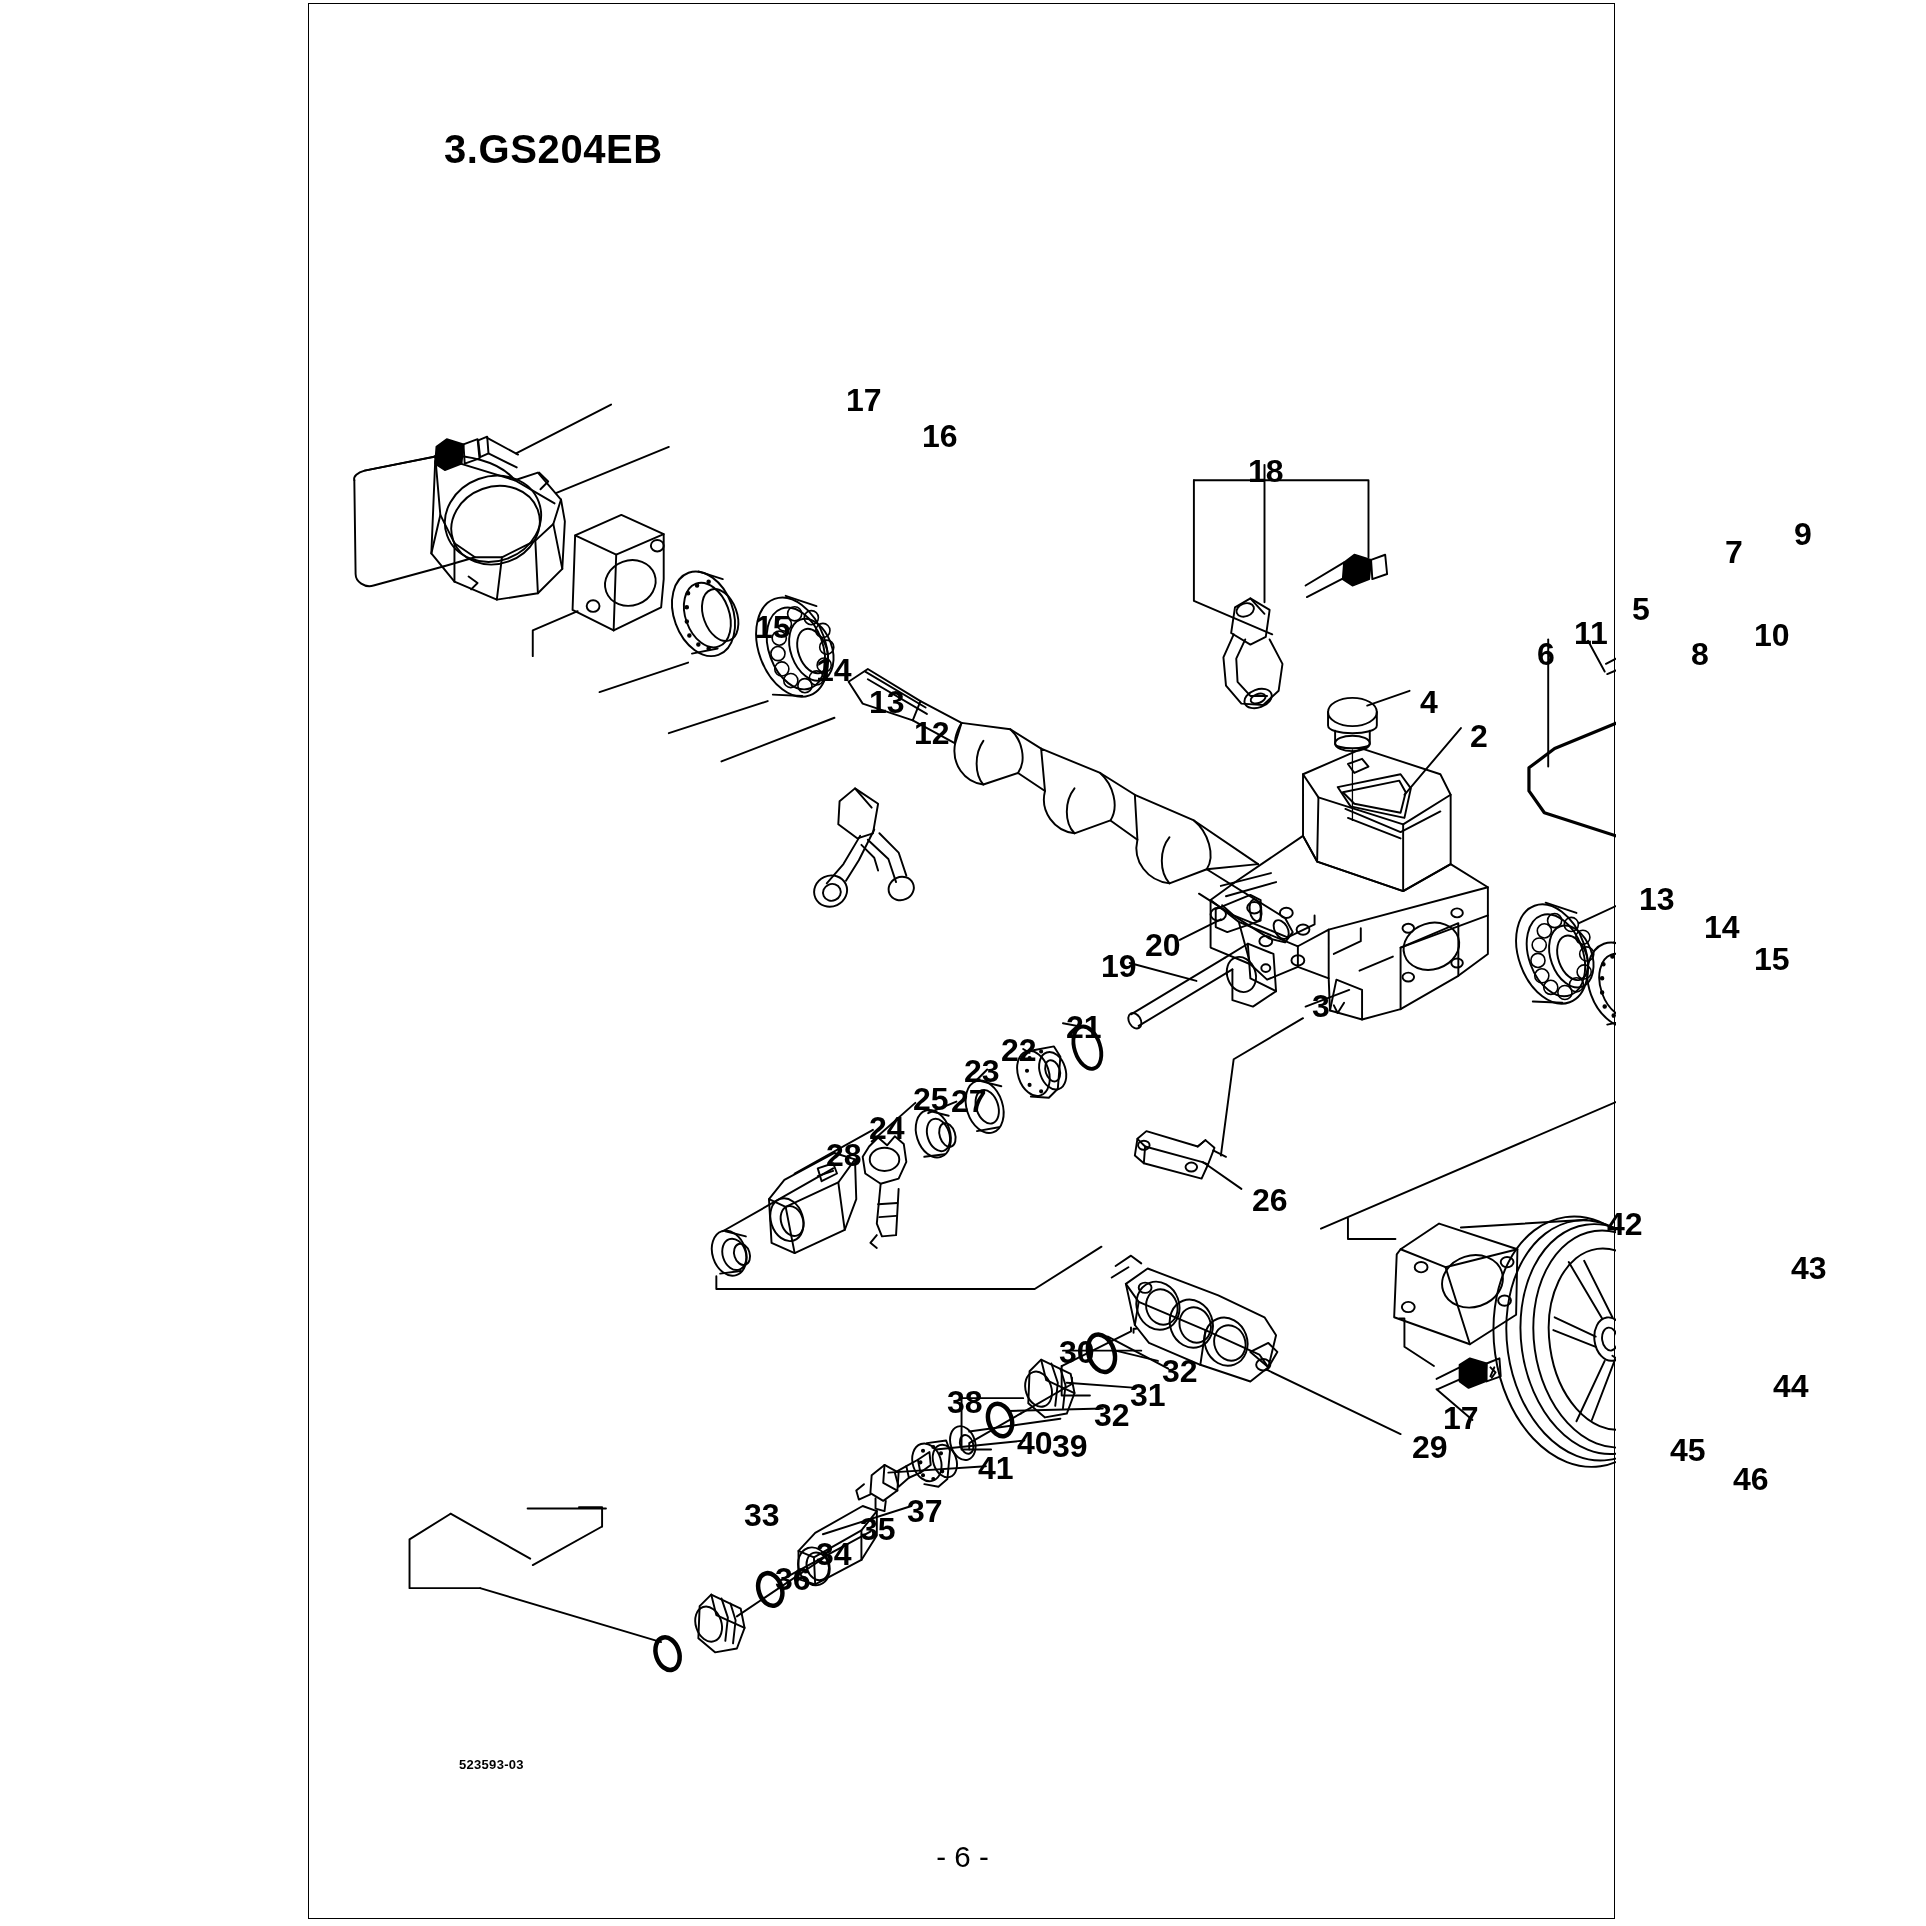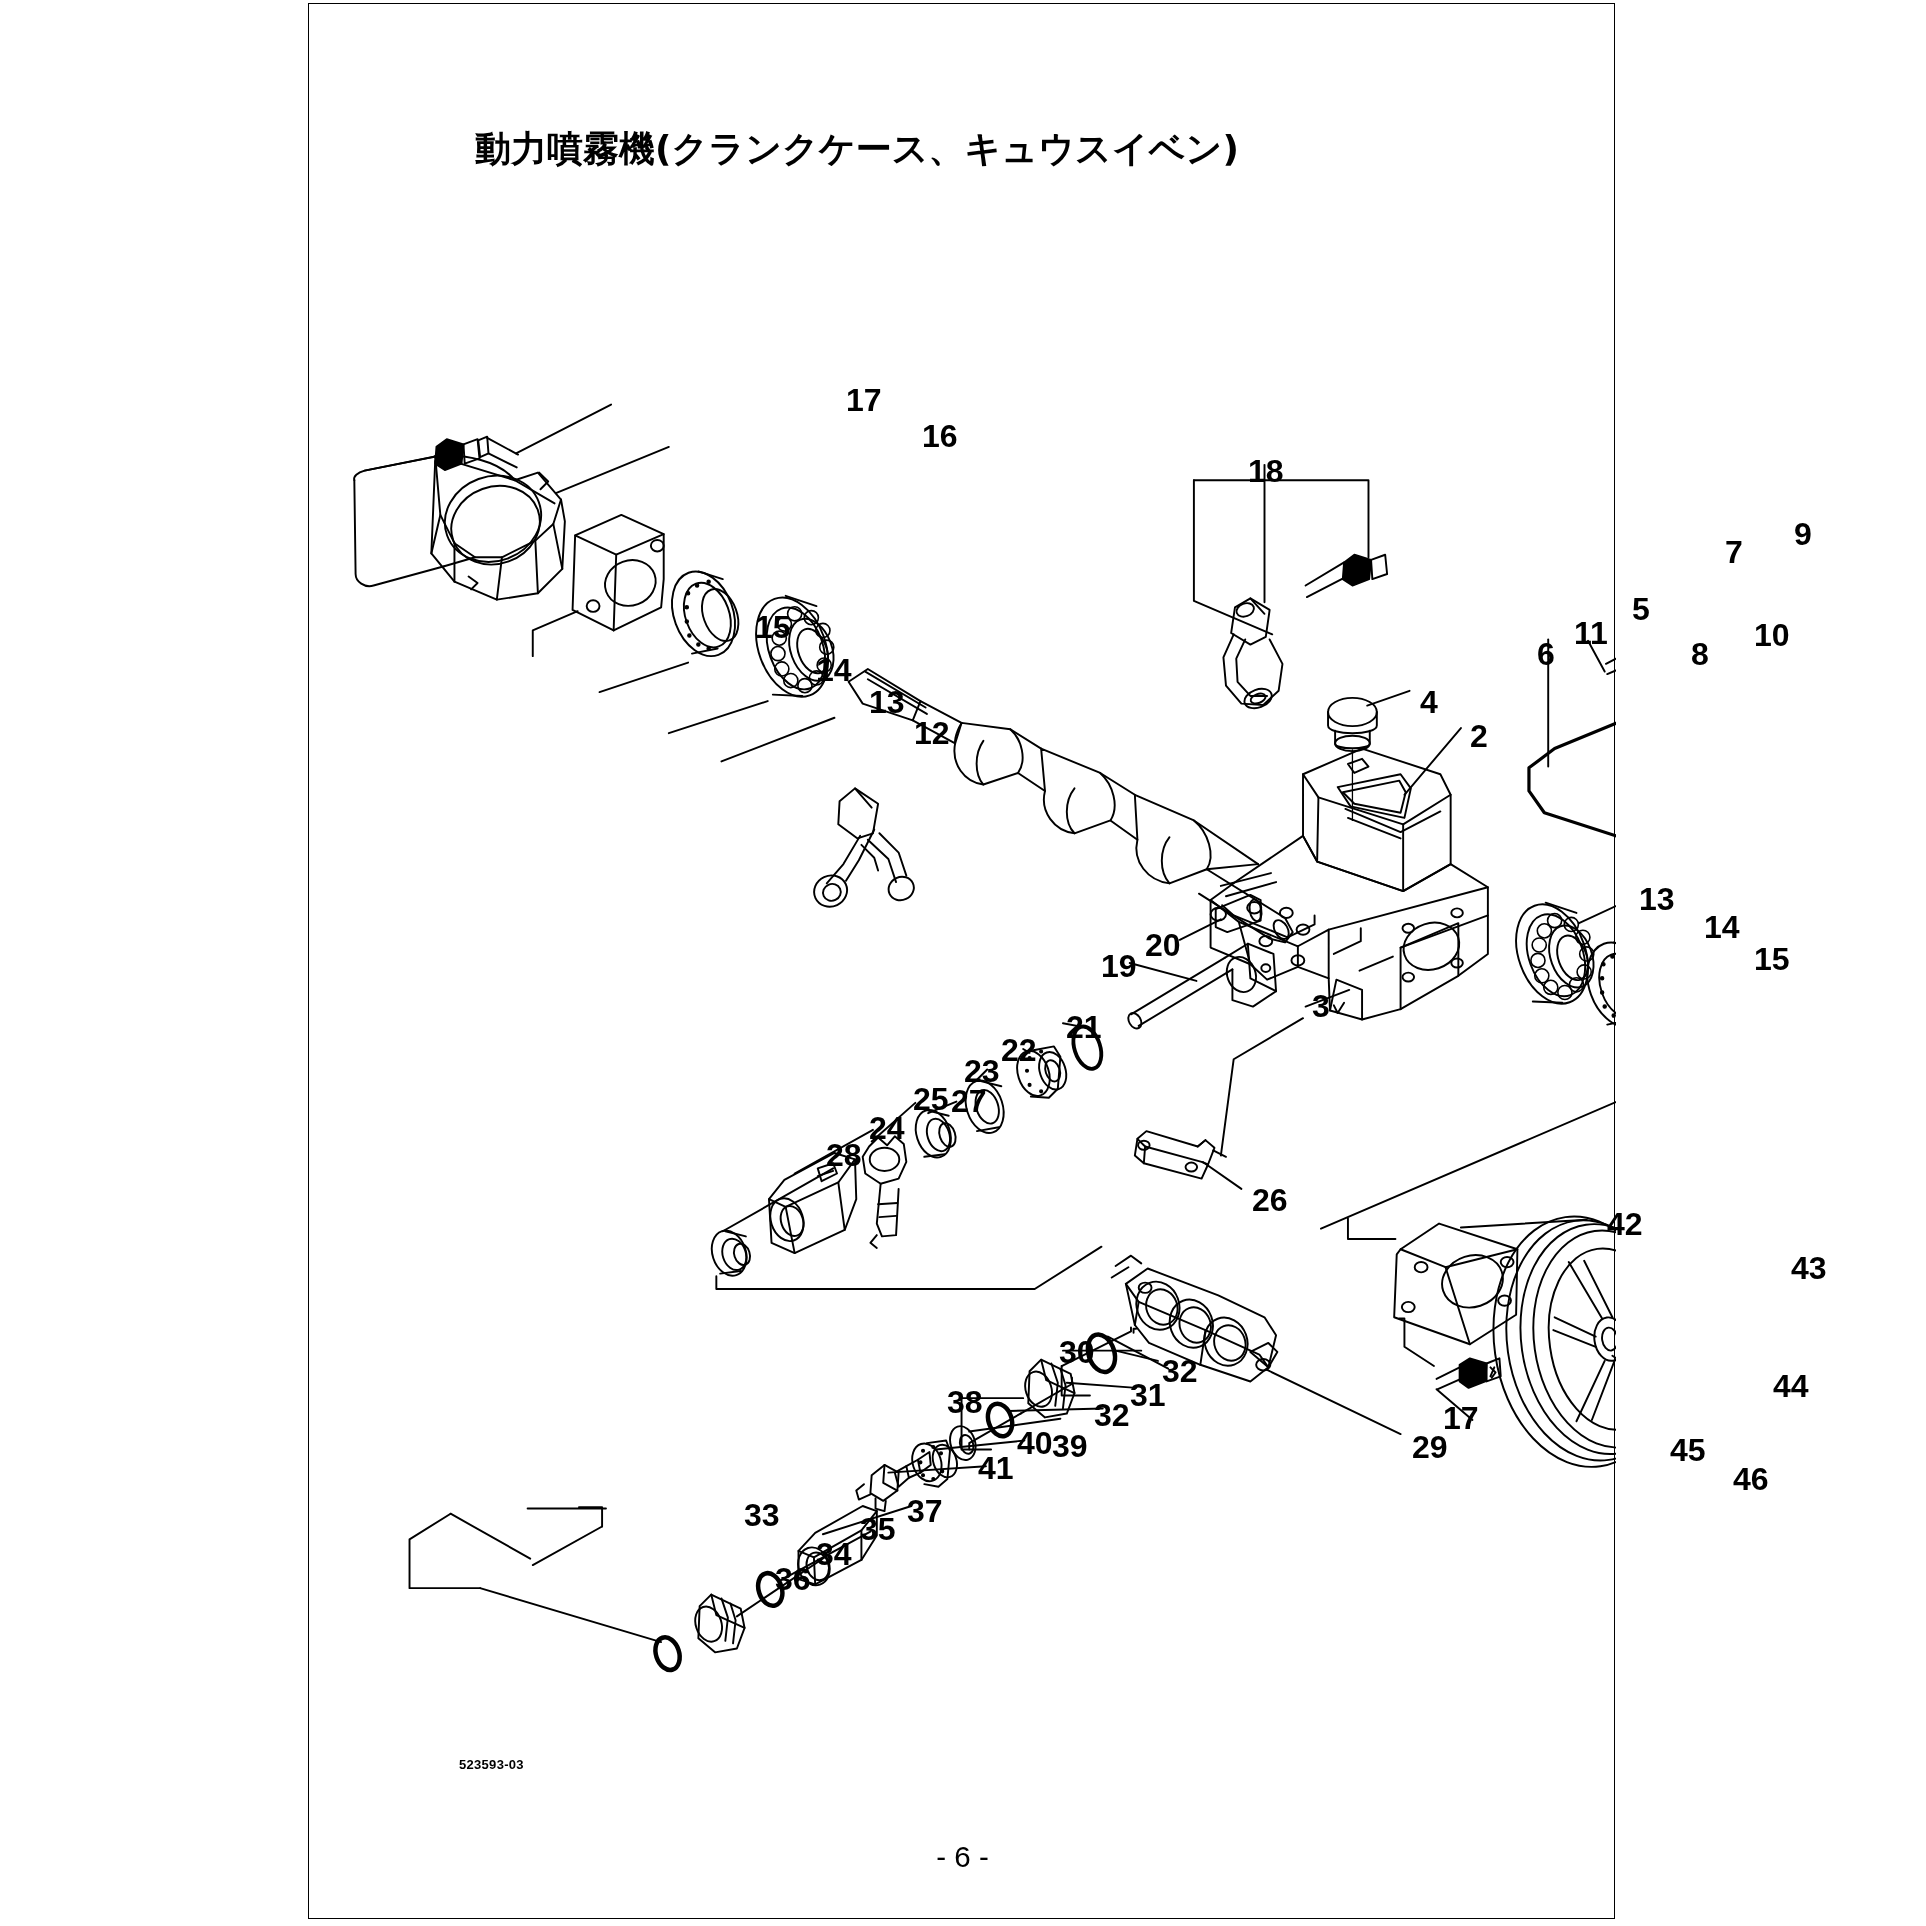--- a/index.html
+++ b/index.html
@@ -15,21 +15,21 @@
   #art{position:absolute;left:0;top:0;width:1307px;height:1916px;}
   svg{display:block;}
 </style>
 </head>
 <body>
 
 <div id="page">
   <div id="frame">
 
     <div class="title-block">
-      <div class="t-line2">動力噴霧機(クランクケース、キュウスイベン)</div>
+      <div class="t-line1"><span>3.</span><span>GS204EB</span></div>
     </div>
 
     <div id="art">
       <svg width="1307" height="1916" viewBox="0 0 2035 2985" xmlns="http://www.w3.org/2000/svg" style="fill:none;stroke:#000;stroke-width:3;stroke-linecap:round;stroke-linejoin:round;">
 
         <g stroke-width="3">
           <path d="M198 690 l16 -12 26 8 -3 30 -26 10 -15 -10 z" fill="#000"></path>
           <path d="M240 686 l22 -8 3 30 -23 8 z"></path>
           <path d="M263 680 l14 -6 2 26 -13 6 z"></path>
           <path d="M277 676 l48 26"></path>

